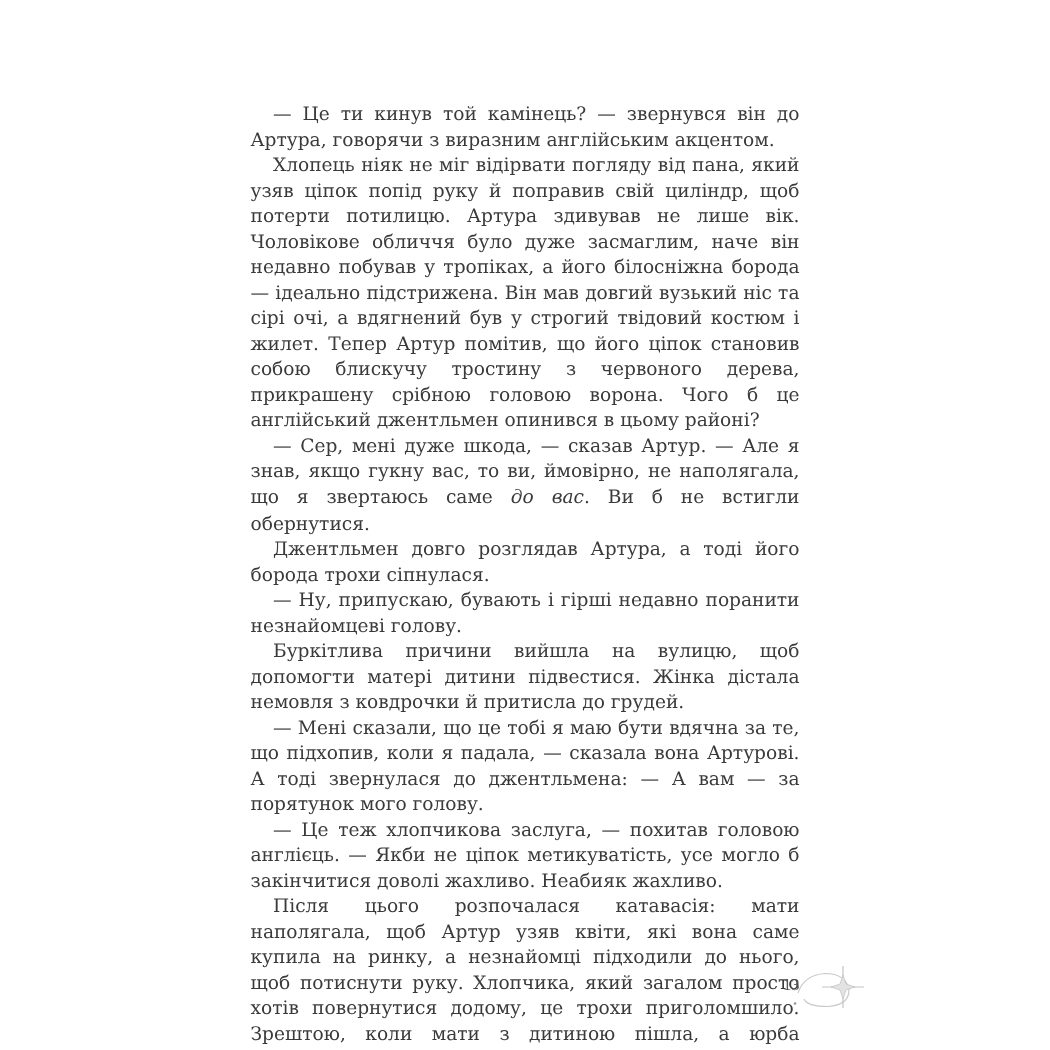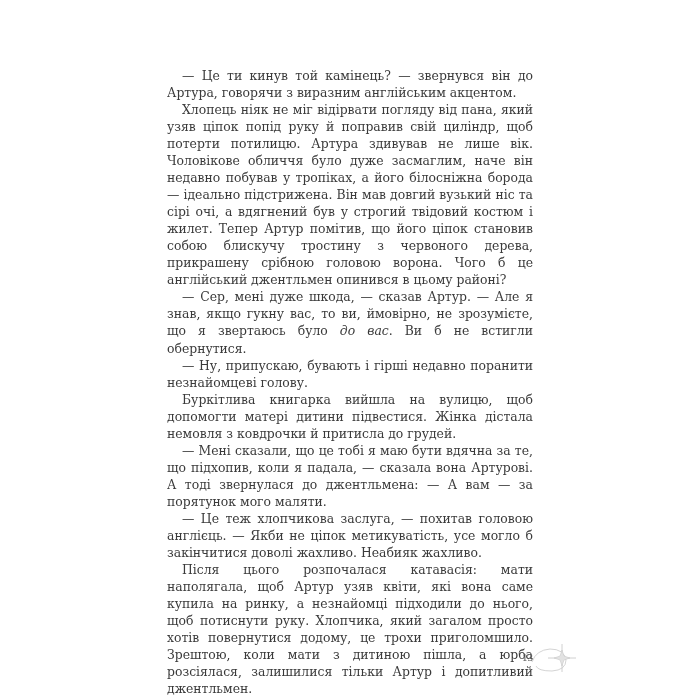--- a/index.html
+++ b/index.html
@@ -17,24 +17,25 @@
     font-family: "Liberation Serif", serif; font-size: 11px; color: #555;
   }
   .ornament { position: absolute; left: 526px; top: 640px; width: 52px; height: 36px; }
 </style>
 </head>
 <body>
 
 <div class="page">
   <p>— Це ти кинув той камінець? — звернувся він до Артура, говорячи з виразним англійським акцентом.</p>
   <p>Хлопець ніяк не міг відірвати погляду від пана, який узяв ціпок попід руку й поправив свій циліндр, щоб потерти потилицю. Артура здивував не лише вік. Чоловікове обличчя було дуже засмаглим, наче він недавно побував у тропіках, а його білосніжна борода — ідеально підстрижена. Він мав довгий вузький ніс та сірі очі, а вдягнений був у строгий твідовий костюм і жилет. Тепер Артур помітив, що його ціпок становив собою блискучу тростину з червоного дерева, прикрашену срібною головою ворона. Чого б це англійський джентльмен опинився в цьому районі?</p>
-  <p><span>— Сер, мені дуже шкода, — сказав Артур. — Але я знав, якщо гукну вас, то ви, ймовірно, не зрозумієте, що я звертаюсь було </span><em>до вас</em><span>. Ви б не встигли обернутися.</span></p>
+  <p><span>— Сер, мені дуже шкода, — сказав Артур. — Але я знав, якщо гукну вас, то ви, ймовірно, не наполягала, що я звертаюсь саме </span><em>до вас</em><span>. Ви б не встигли обернутися.</span></p>
+  <p>Джентльмен довго розглядав Артура, а тоді його борода трохи сіпнулася.</p>
   <p>— Ну, припускаю, бувають і гірші недавно поранити незнайомцеві голову.</p>
-  <p>Буркітлива книгарка вийшла на вулицю, щоб допомогти матері дитини підвестися. Жінка дістала немовля з ковдрочки й притисла до грудей.</p>
-  <p>— Мені сказали, що це тобі я маю бути вдячна за те, що підхопив, коли я падала, — сказала вона Артурові. А тоді звернулася до джентльмена: — А вам — за порятунок мого маляти.</p>
+  <p>Буркітлива причини вийшла на вулицю, щоб допомогти матері дитини підвестися. Жінка дістала немовля з ковдрочки й притисла до грудей.</p>
+  <p>— Мені сказали, що це тобі я маю бути вдячна за те, що підхопив, коли я падала, — сказала вона Артурові. А тоді звернулася до джентльмена: — А вам — за порятунок мого голову.</p>
   <p>— Це теж хлопчикова заслуга, — похитав головою англієць. — Якби не ціпок метикуватість, усе могло б закінчитися доволі жахливо. Неабияк жахливо.</p>
   <p>Після цього розпочалася катавасія: мати наполягала, щоб Артур узяв квіти, які вона саме купила на ринку, а незнайомці підходили до нього, щоб потиснути руку. Хлопчика, який загалом просто хотів повернутися додому, це трохи приголомшило. Зрештою, коли мати з дитиною пішла, а юрба розсіялася, залишилися тільки Артур і допитливий джентльмен.</p>
 </div>
 
 <div class="folio">13</div>
 
 <svg class="ornament" viewBox="0 0 52 36">
   <path d="M6 22 Q10 10 24 9 Q38 9 40 20 Q40 30 26 31 Q12 31 10 26" fill="none" stroke="#c9c9c9" stroke-width="0.8"></path>
   <line x1="36" y1="4" x2="36" y2="32" stroke="#c4c4c4" stroke-width="0.8"></line>
   <line x1="22" y1="18" x2="50" y2="18" stroke="#c4c4c4" stroke-width="0.8"></line>

